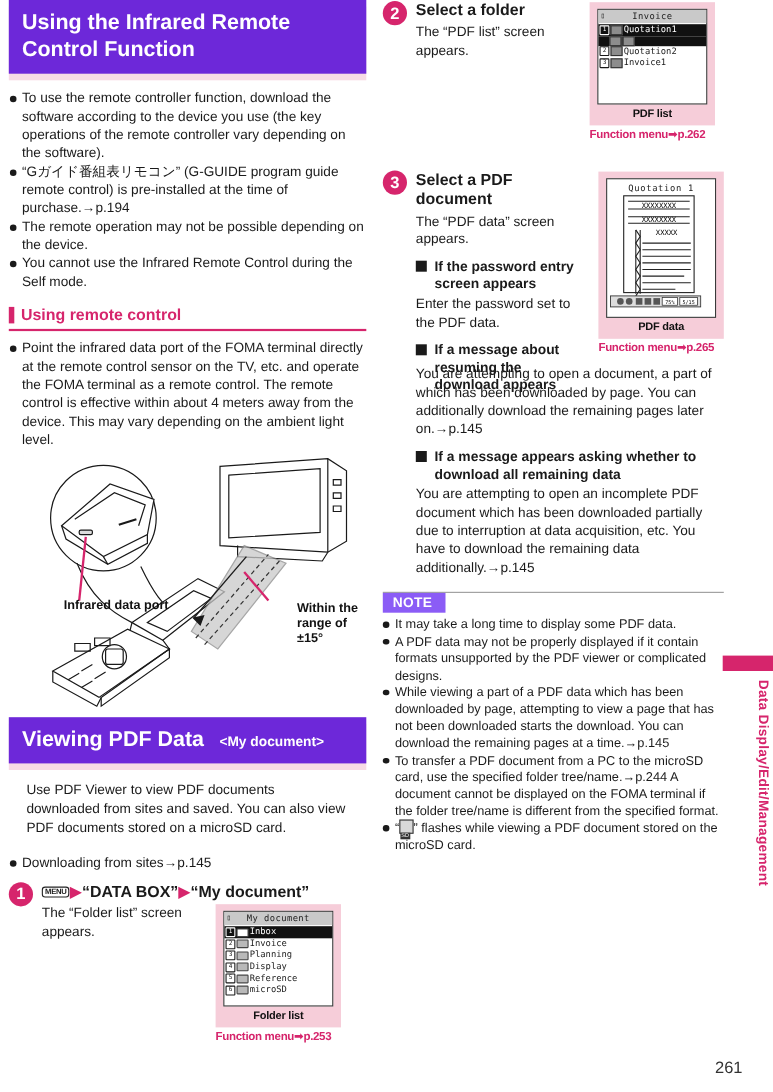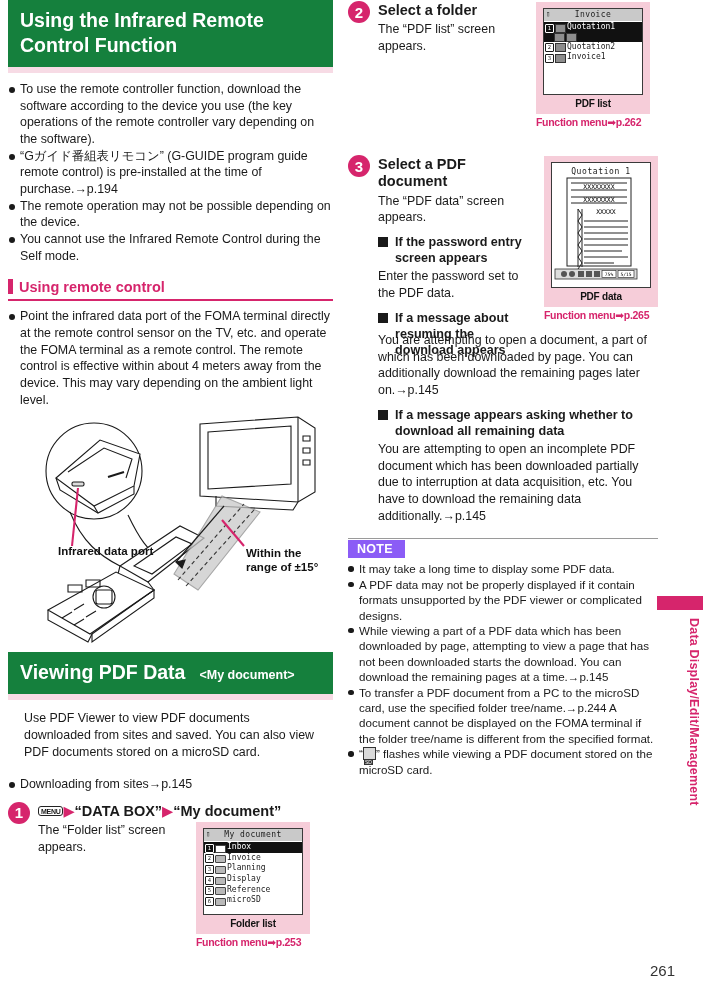--- a/index.html
+++ b/index.html
@@ -9,21 +9,21 @@
     color:#1a1a1a;position:relative;overflow:hidden;
   }
   .page{position:absolute;inset:0;}
 
   
   .col-left{position:absolute;left:8px;top:0;width:325px;}
   .col-right{position:absolute;left:348px;top:0;width:310px;}
 
   
   .chapter-head{
-    background:#15803d;color:#fff;
+    background:#6d28d9;color:#fff;
     font-size:19.5px;font-weight:bold;line-height:1.28;
     padding:8px 10px 9px 12px;
     box-shadow:0 6px 0 #f7dbe5;
     margin-bottom:14px;
   }
   .chapter-head.with-sub{display:flex;align-items:baseline;gap:14px;}
   .chapter-head .sub{font-size:12.5px;font-weight:bold;}
 
   
   ul.bl{list-style:none;margin:0;padding:0;}
@@ -86,21 +86,21 @@
     color:#d6256c;font-size:10.5px;font-weight:bold;margin-top:2px;letter-spacing:-0.3px;
   }
   .lcd-title{
     background:#c9c9c9;color:#1b1b1b;font-size:8px;text-align:center;
     font-family:"DejaVu Sans Mono","Liberation Mono",monospace;
     letter-spacing:0.4px;line-height:1.25;padding:1px 0;position:relative;
   }
   .lcd-title .batt{position:absolute;left:2px;top:1px;font-size:7px;}
   .lcd-row{
     font-family:"DejaVu Sans Mono","Liberation Mono",monospace;
-    font-size:8px;line-height:1.32;display:flex;align-items:flex-end;gap:1px;
+    font-size:8px;line-height:1.32;display:flex;align-items:center;gap:1px;
     padding-left:1px;white-space:nowrap;
   }
   .lcd-row.sel{background:#111;color:#fff;}
   .idx{
     display:inline-block;width:7px;height:7px;border:1px solid currentColor;
     border-radius:1px;font-size:5.5px;line-height:6px;text-align:center;
     flex:none;
   }
   .fold{
     display:inline-block;width:9px;height:6px;background:#b9b9b9;
@@ -148,21 +148,21 @@
   }
   .page-no{
     position:absolute;right:28px;bottom:14px;font-size:15px;color:#333;
   }
 
   
   .illus{position:relative;width:325px;height:230px;margin-top:6px;}
   .illus svg{position:absolute;left:0;top:0;}
   .lbl{position:absolute;font-size:11.5px;font-weight:bold;color:#111;line-height:1.2;padding-left:48px;}
   #lbl-port{left:2px;top:131px;}
-  #lbl-range{left:190px;top:133px;}
+  #lbl-range{left:214px;top:133px;}
 </style>
 </head>
 <body>
 
 <div class="page">
 
   <div class="col-left">
 
     <div class="chapter-head">Using the Infrared Remote Control Function</div>
 

